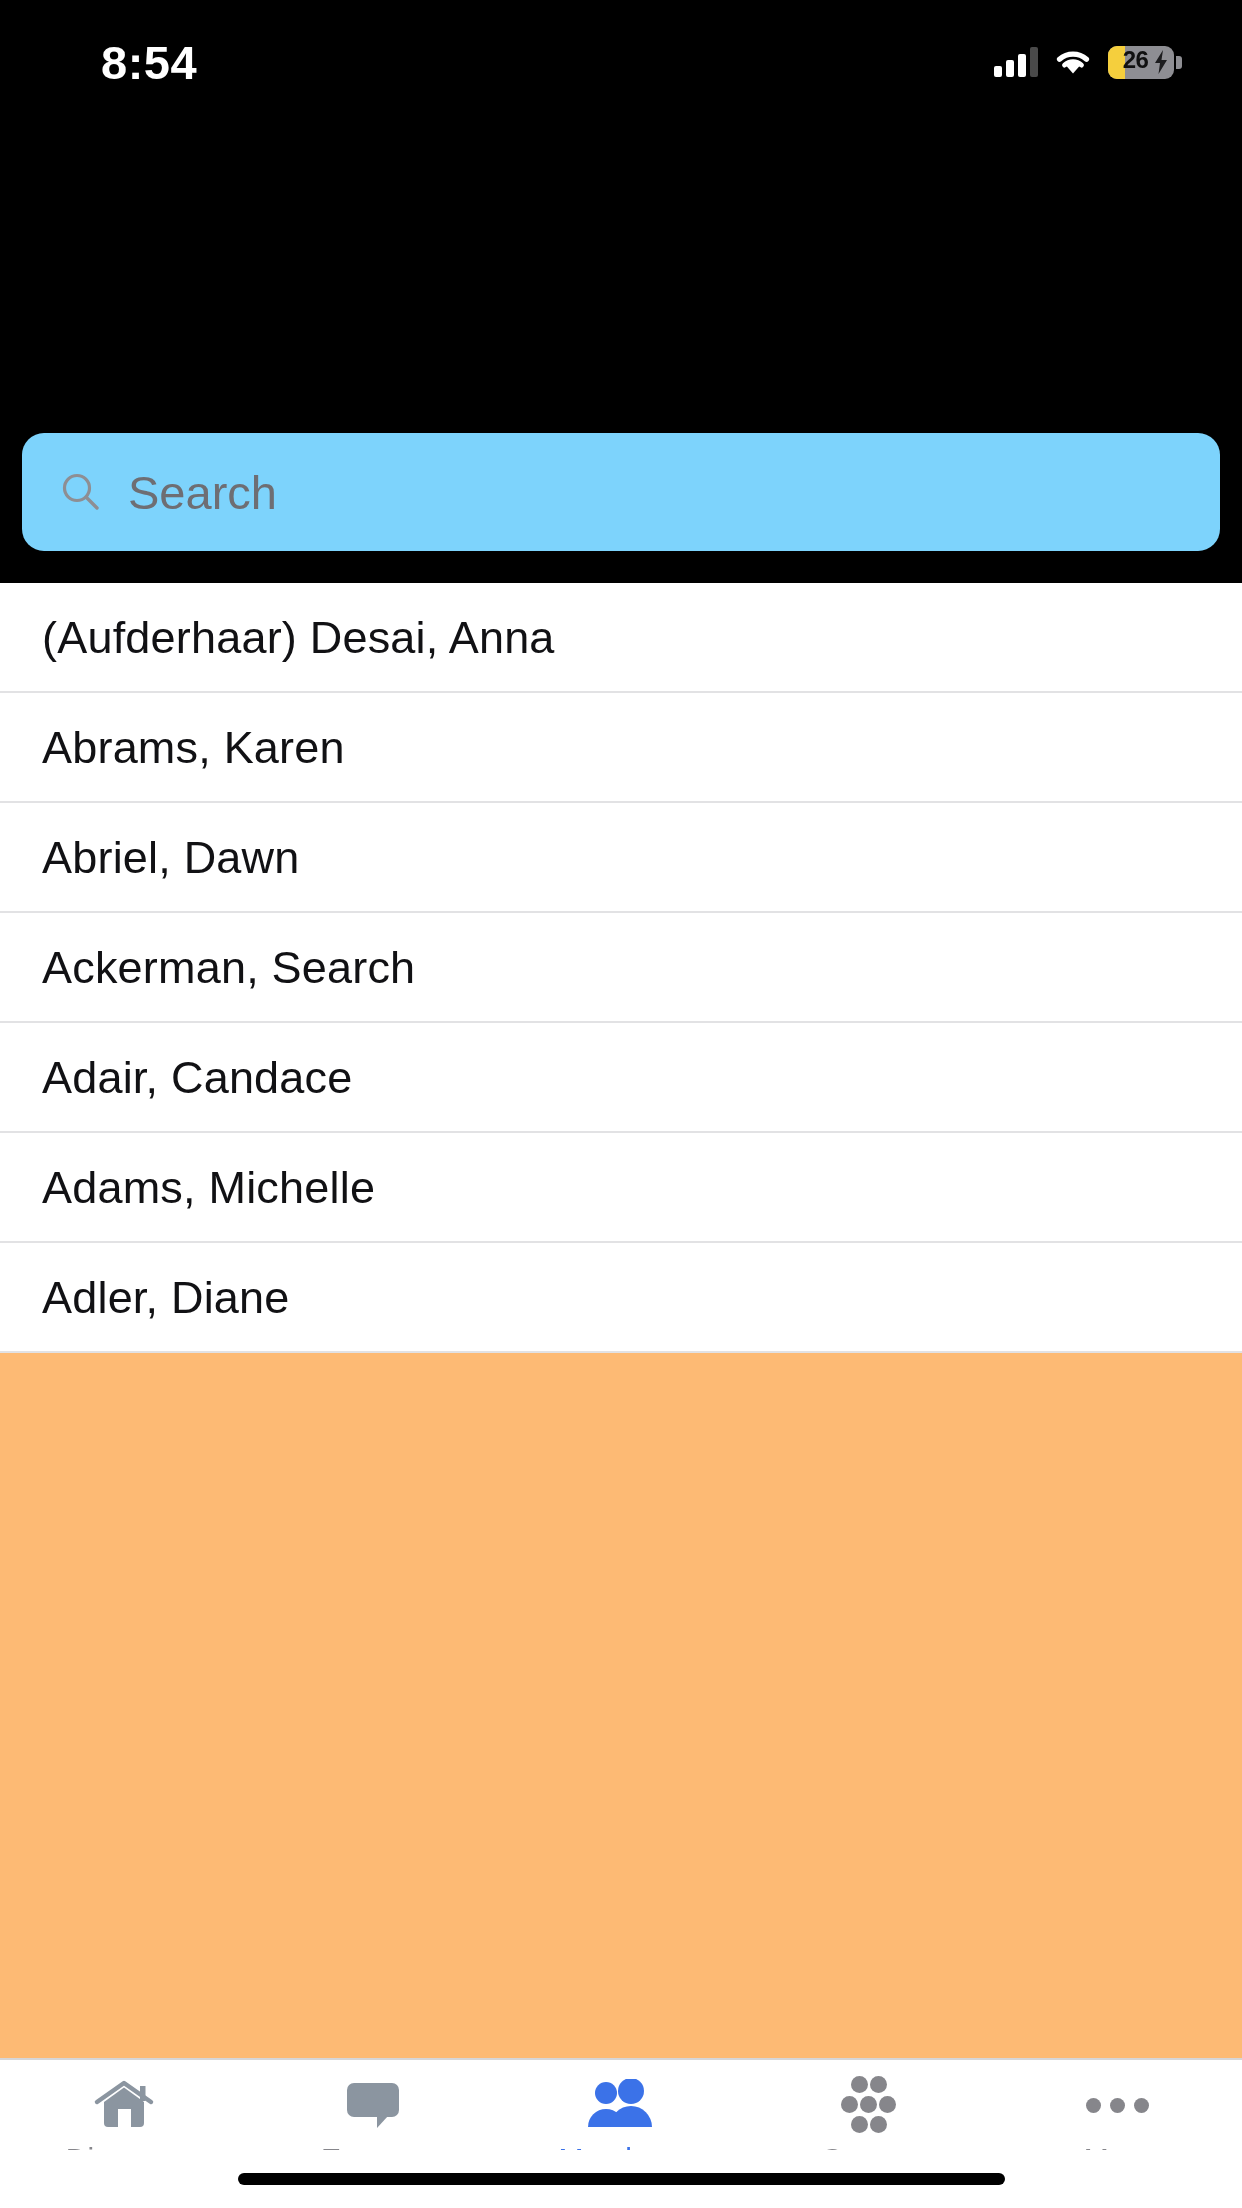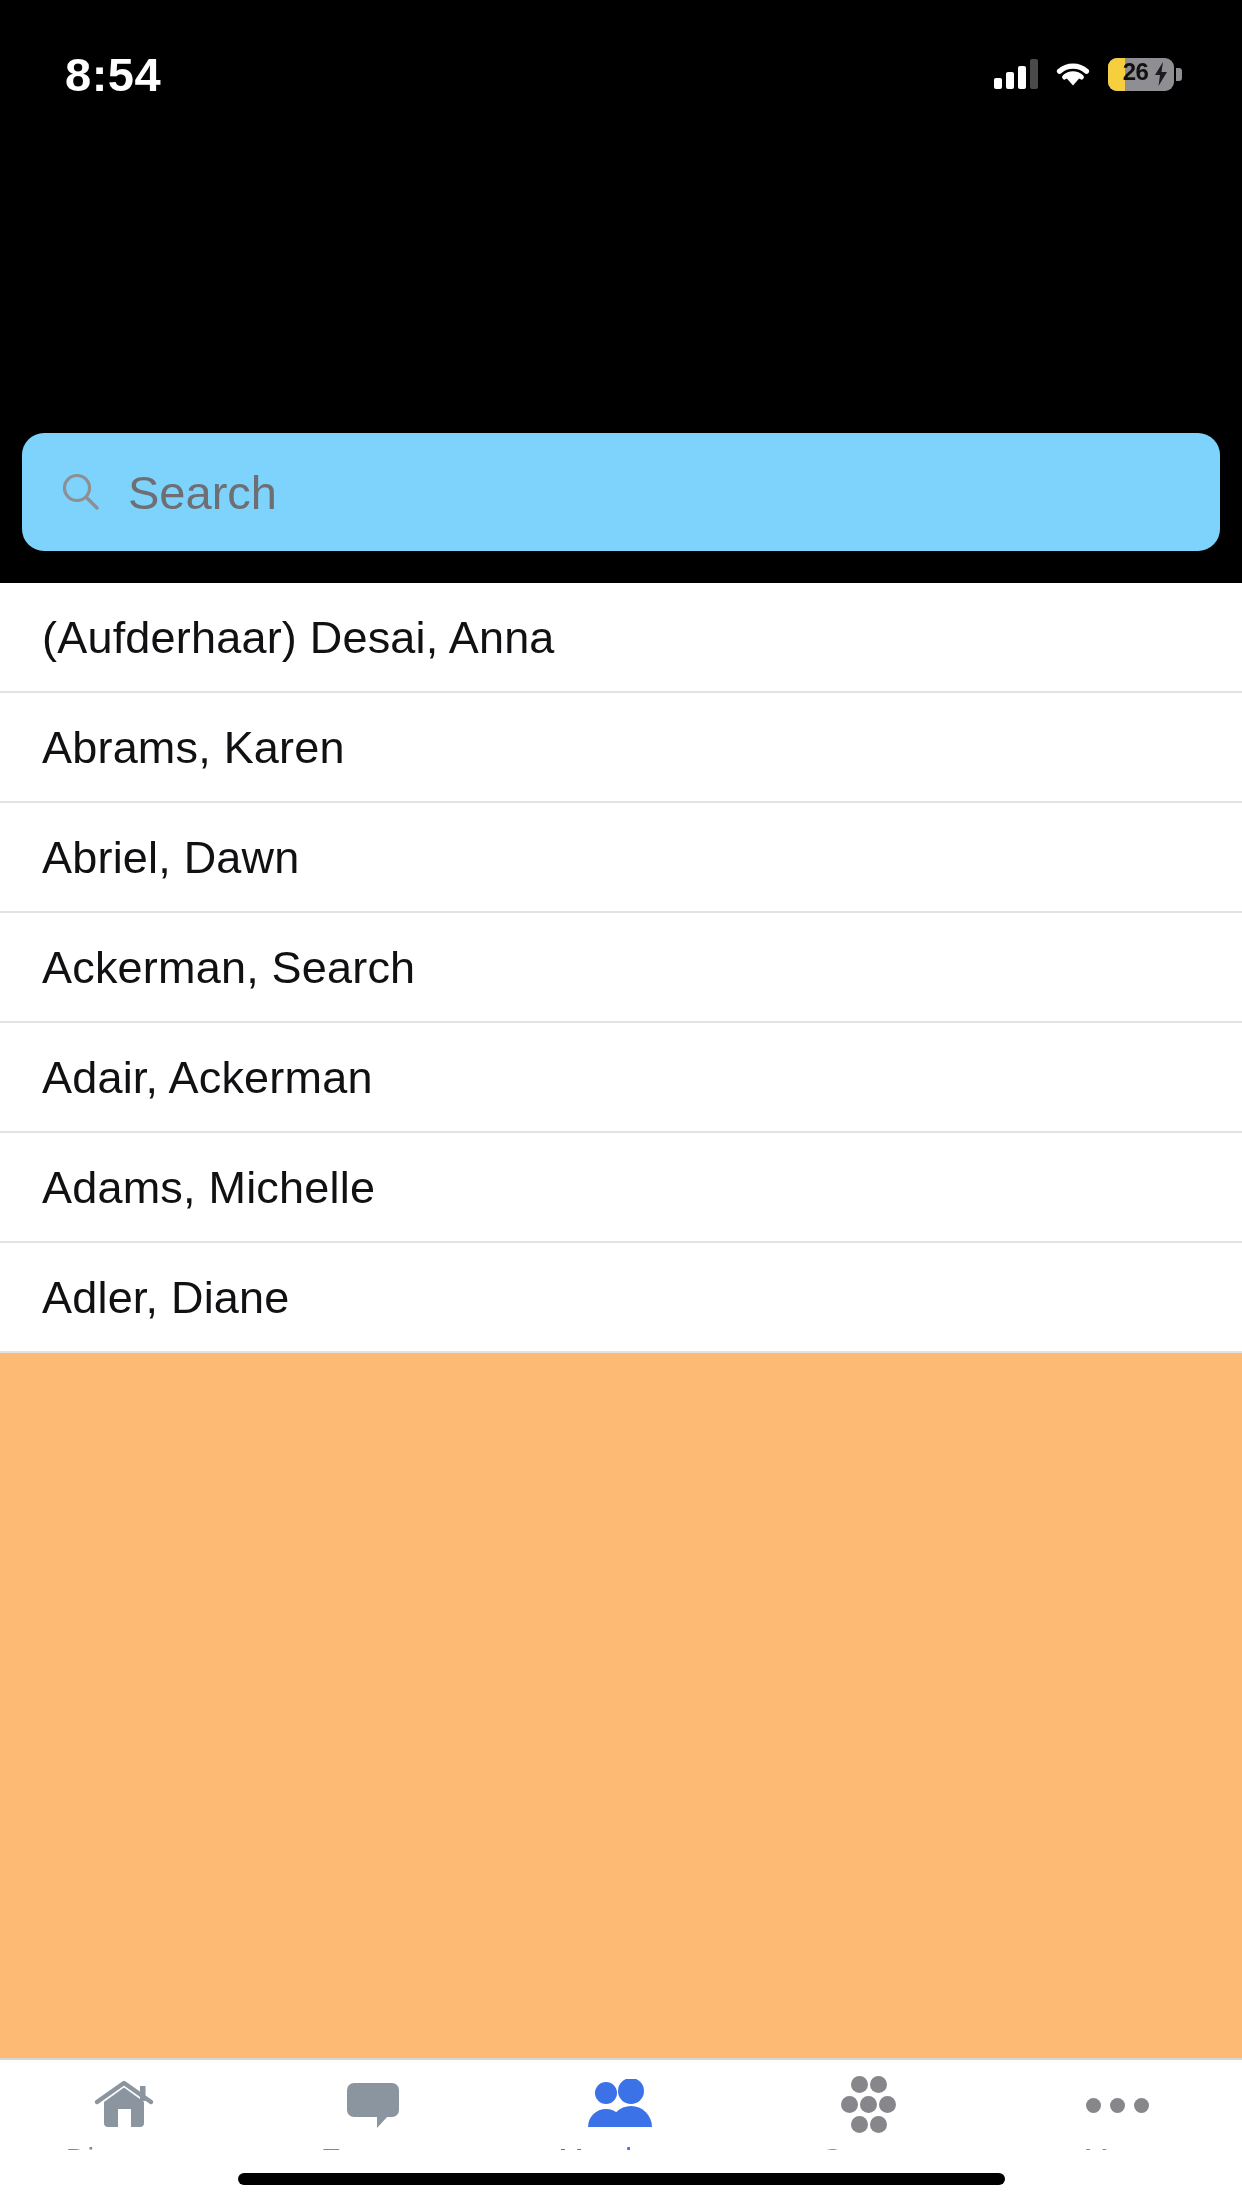--- a/index.html
+++ b/index.html
@@ -23,22 +23,21 @@
     flex:0 0 583px;
     position:relative;
   }
 
   
   .statusbar {
     position:absolute; top:0; left:0; right:0;
     height:110px;
     display:flex; align-items:center;
     justify-content:space-between;
-    padding:0 60px 0 65px;
-    margin-top:12px;
+    padding:0 60px 0 101px;
   }
   .status-time {
     color:#ffffff;
     font-size:47px;
     font-weight:600;
     letter-spacing:0.5px;
     line-height:1;
     padding-top:14px;
   }
   .status-right {
@@ -248,21 +247,21 @@
     <div class="row">
       <div class="row-label">Abrams, Karen</div>
     </div>
     <div class="row">
       <div class="row-label">Abriel, Dawn</div>
     </div>
     <div class="row">
       <div class="row-label">Ackerman, Search</div>
     </div>
     <div class="row">
-      <div class="row-label">Adair, Ackerman</div>
+      <div class="row-label">Adair, Candace</div>
     </div>
     <div class="row">
       <div class="row-label">Adams, Michelle</div>
     </div>
     <div class="row">
       <div class="row-label">Adler, Diane</div>
     </div>
 
   </div>
 

